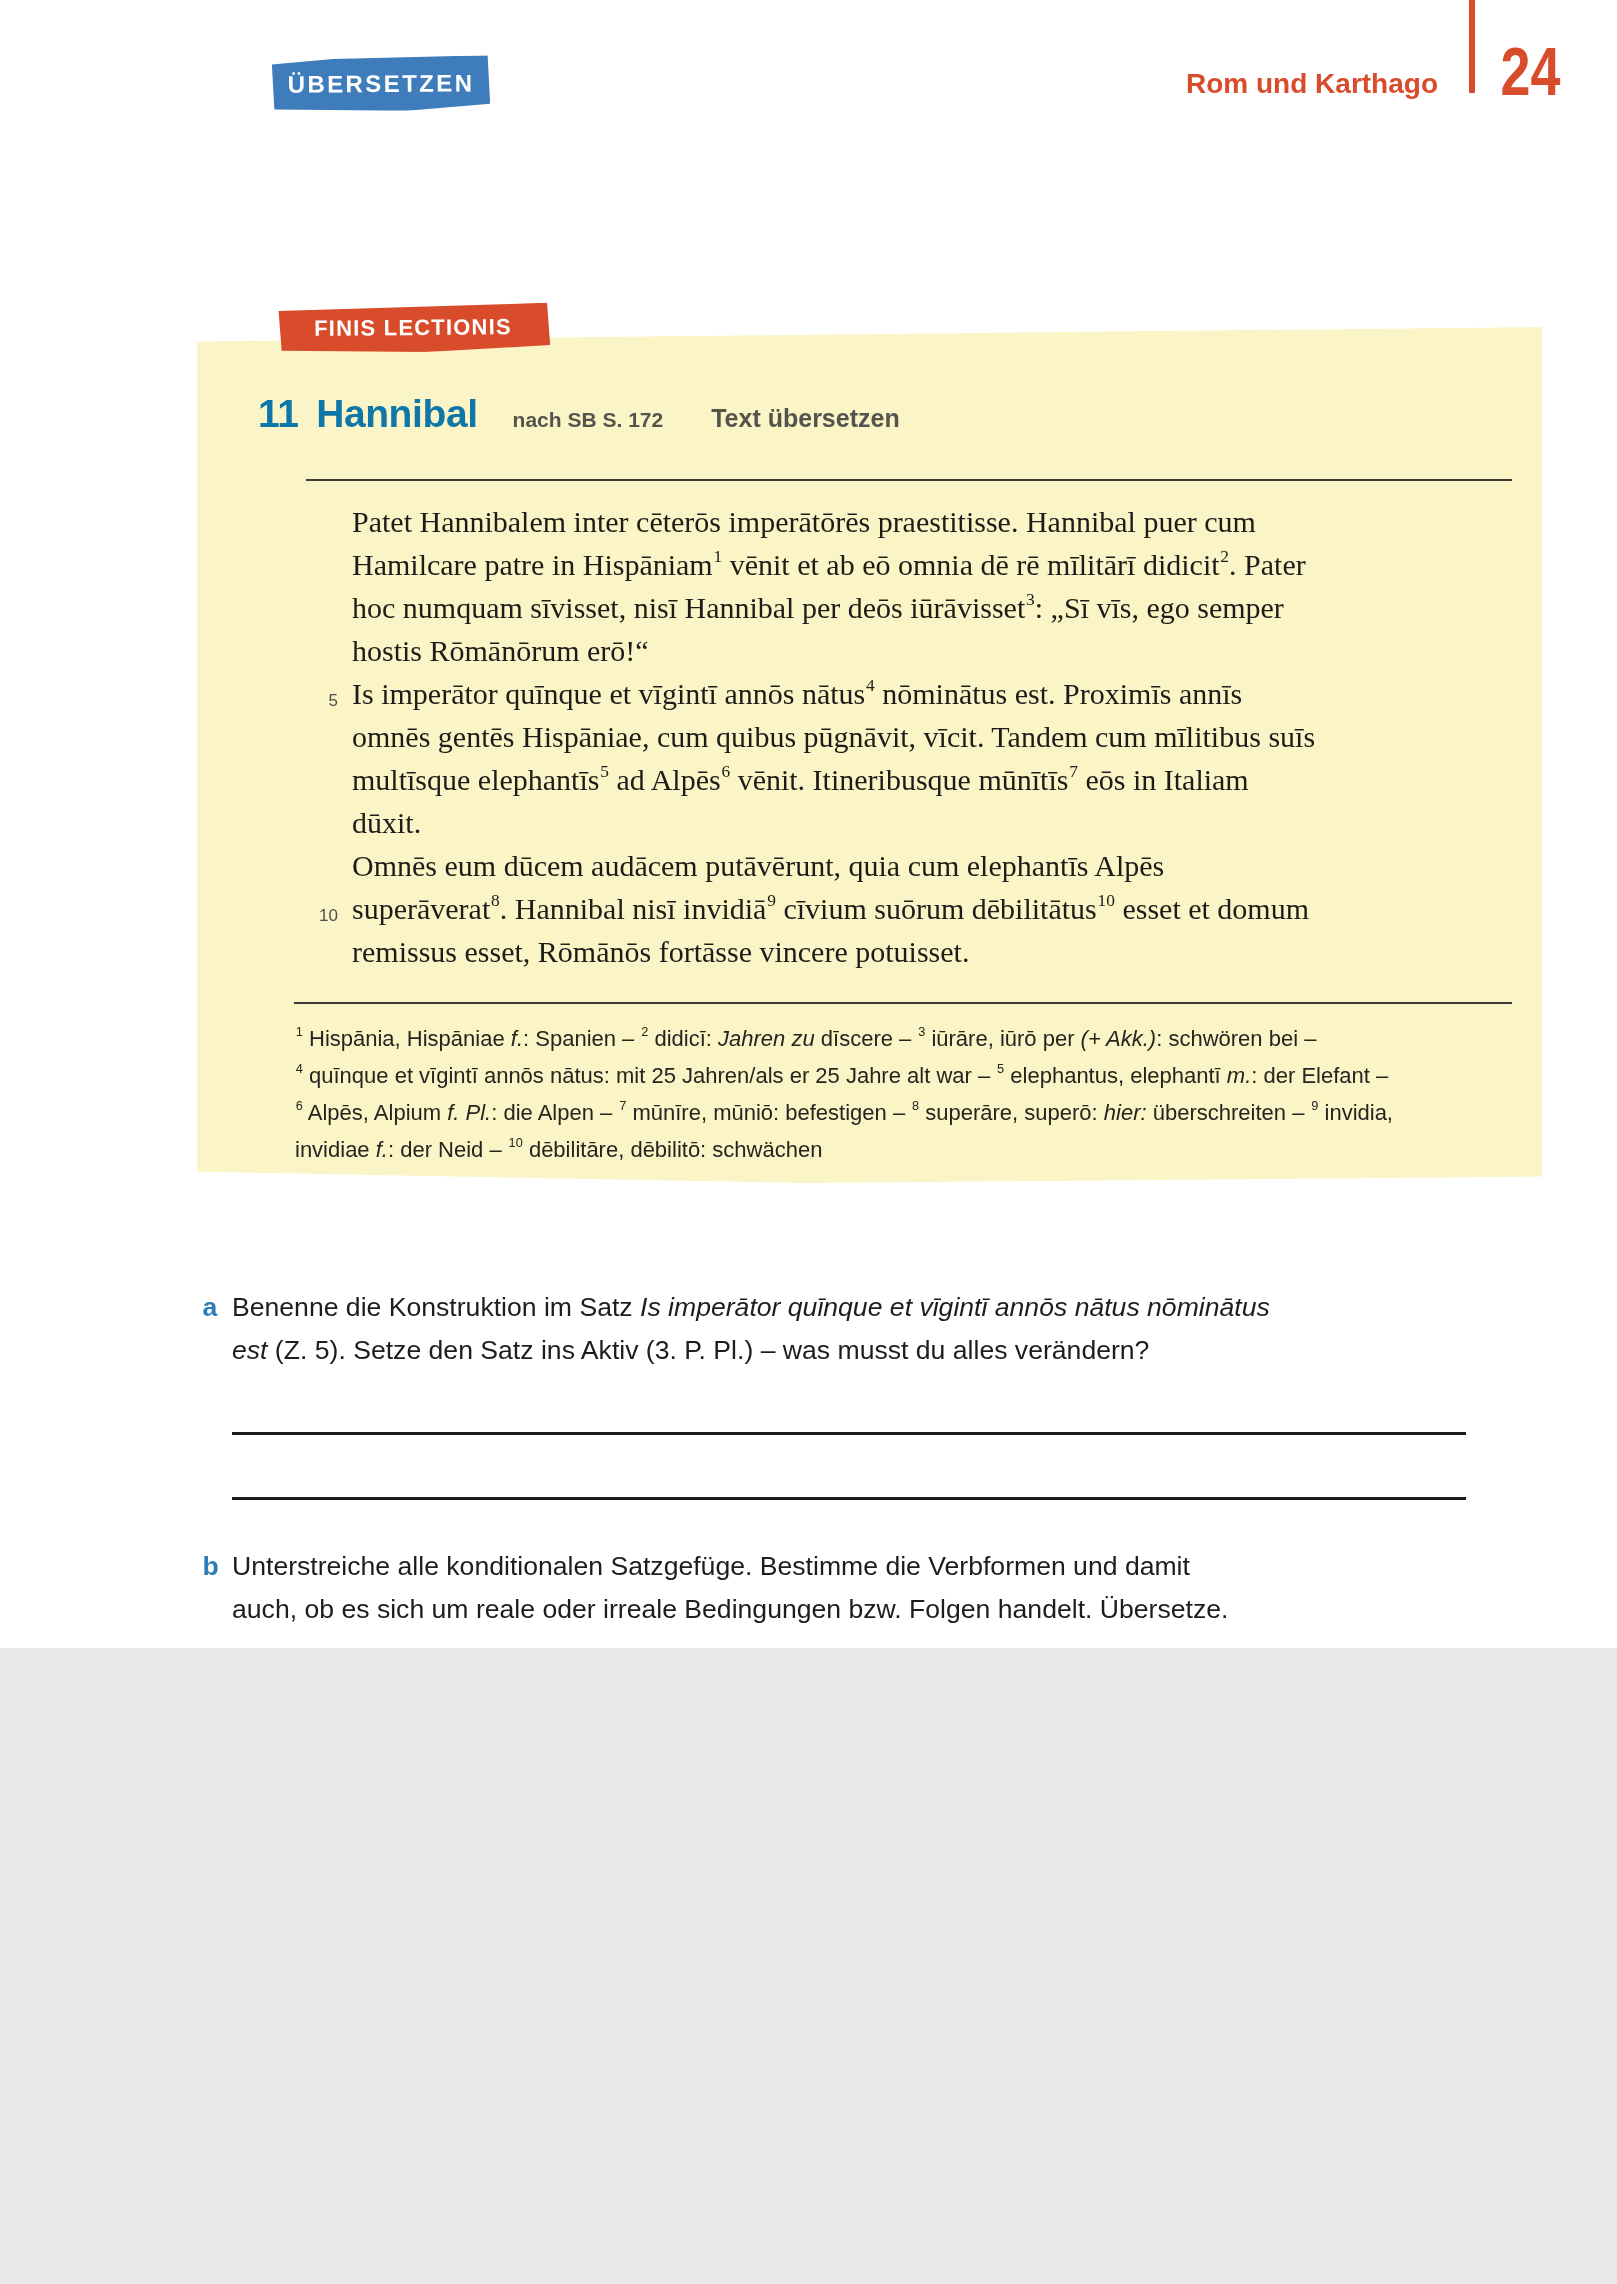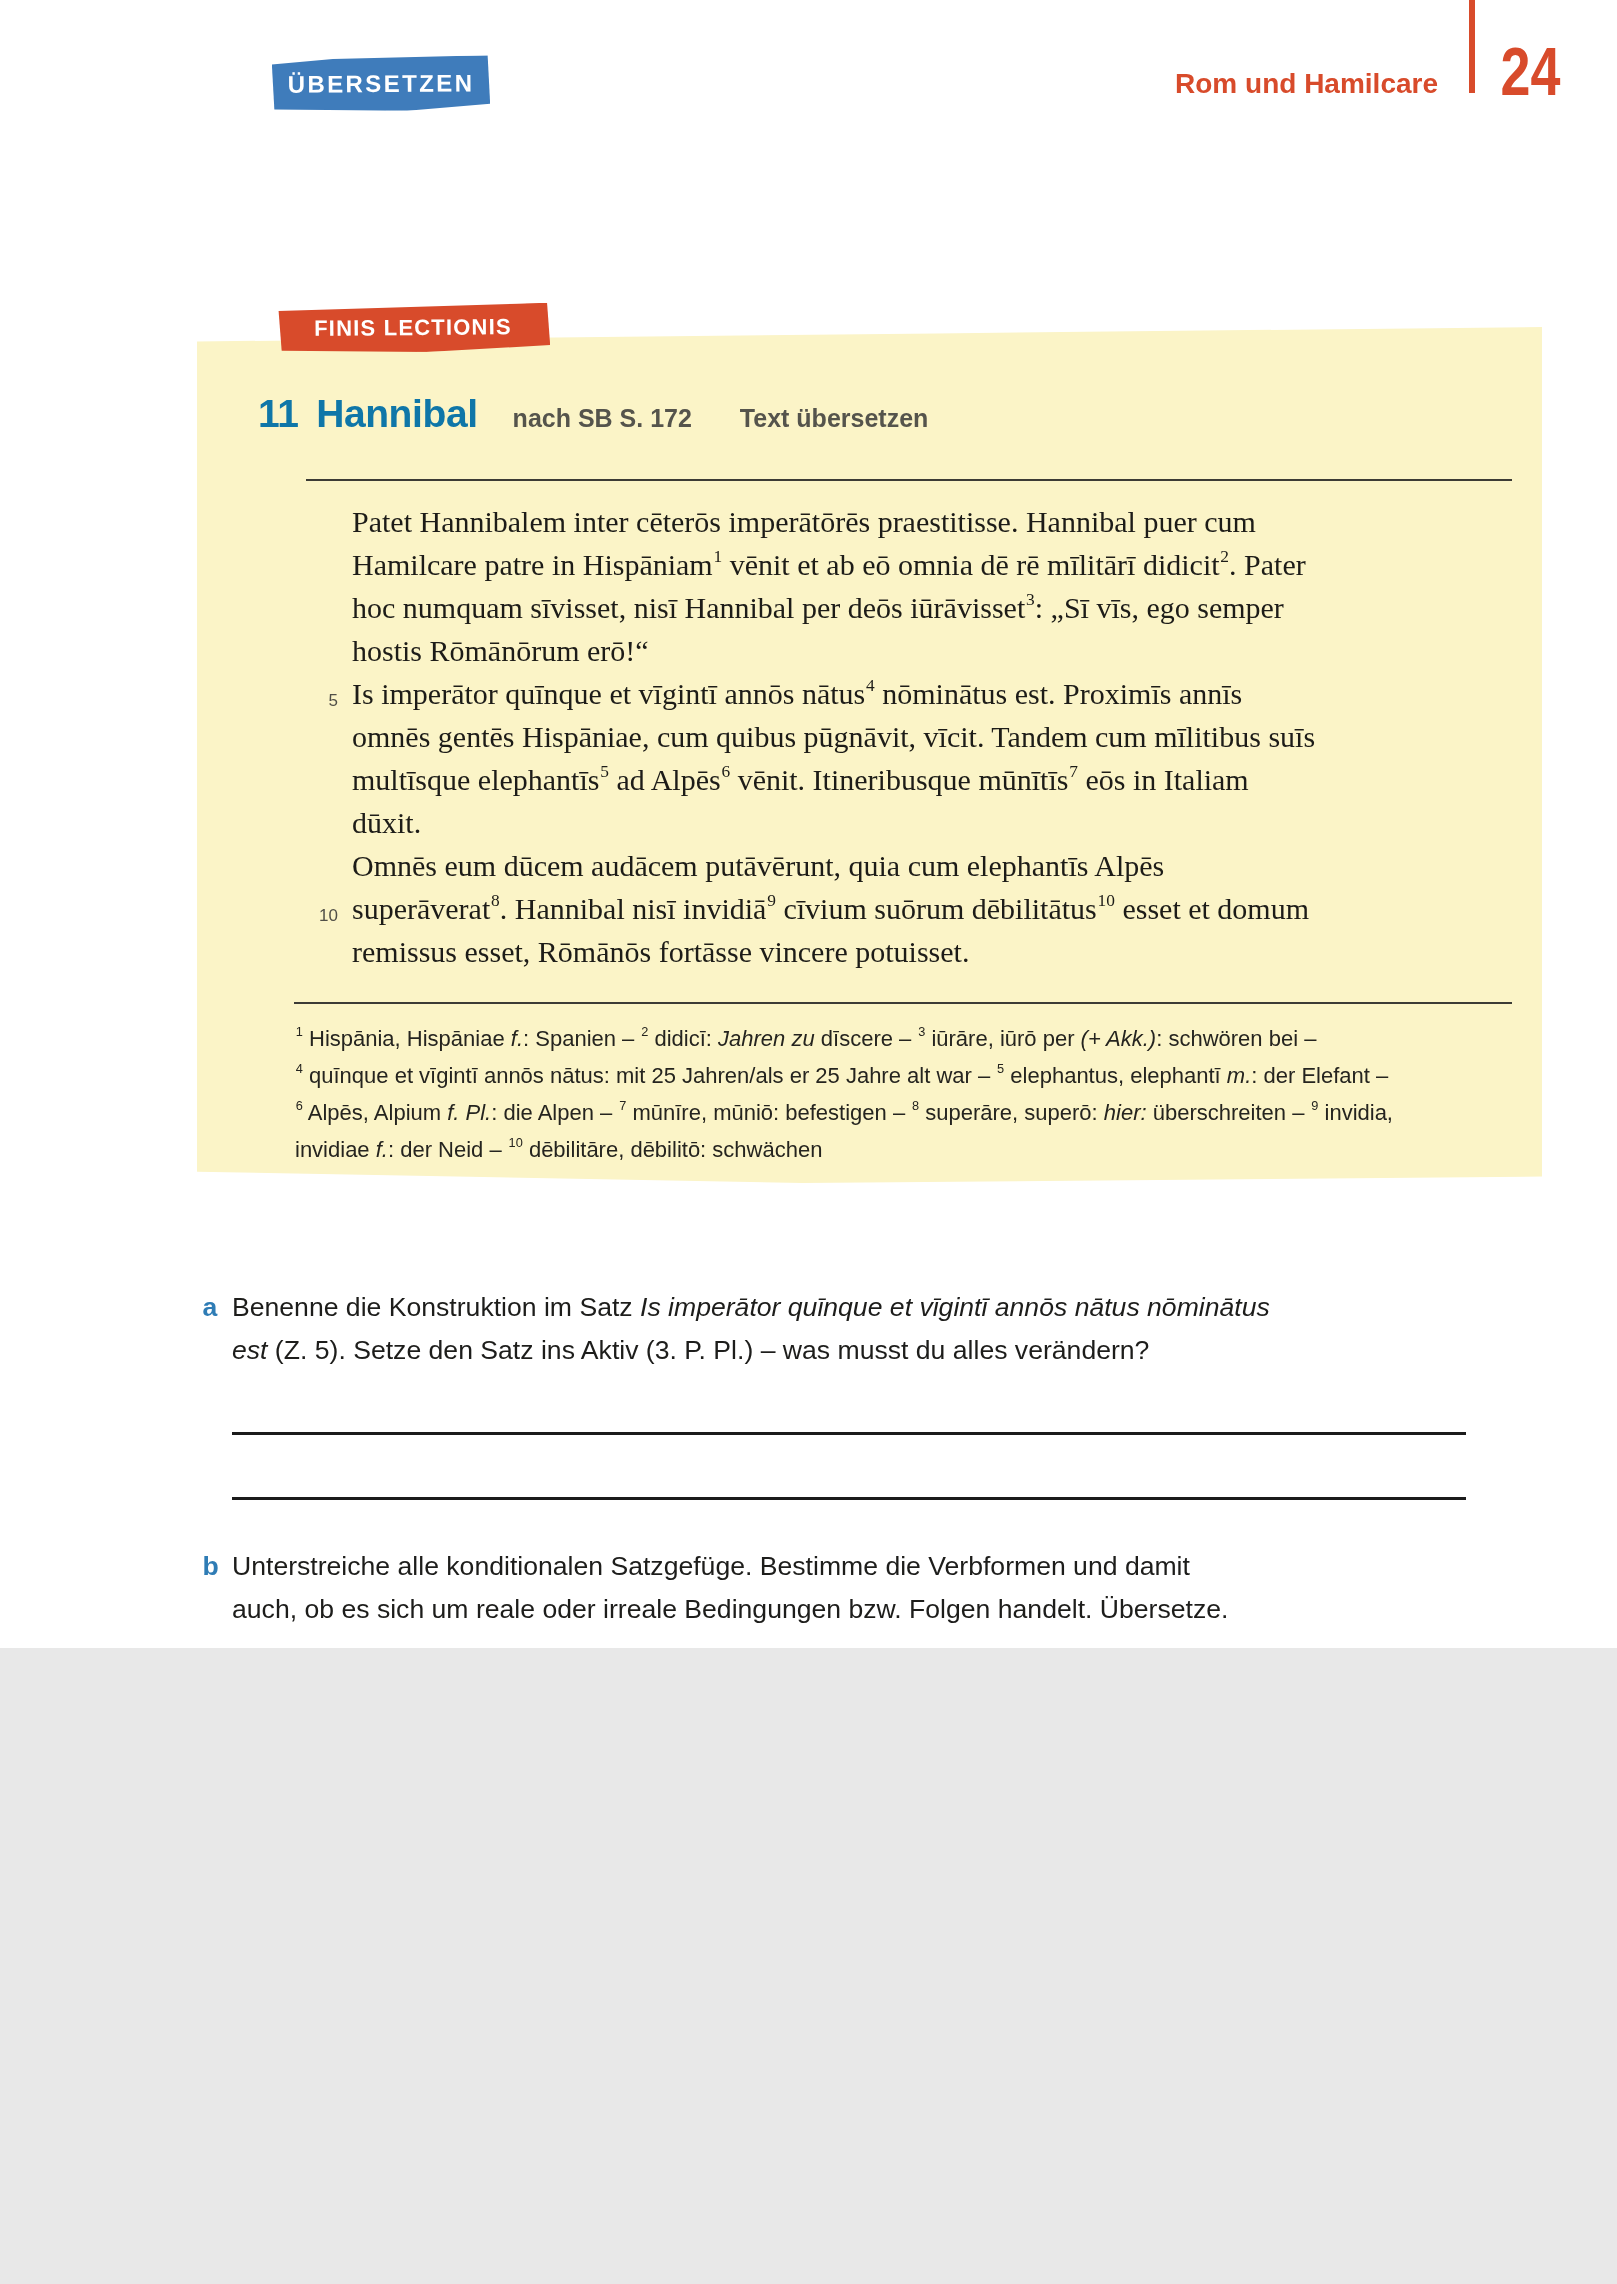--- a/index.html
+++ b/index.html
@@ -34,21 +34,21 @@
   .finis-tag{
     position:absolute; left:276px; top:304px; width:274px; height:48px;
     background:#d84b2b; color:#ffffff; display:flex; align-items:center; justify-content:center;
     font-size:22px; font-weight:bold; letter-spacing:1.2px;
     clip-path:polygon(1% 12%, 99% 0, 100% 88%, 55% 100%, 2% 95%);
     transform:rotate(-0.5deg);
   }
   .title-row{position:absolute; left:258px; top:392px; display:flex; align-items:baseline; white-space:nowrap;text-align:right;}
   .lesson-no,.lesson-title{color:#0f76a8; font-size:39px; font-weight:bold; letter-spacing:-0.4px;}
   .lesson-title{margin-left:17.7px;}
-  .lesson-source{margin-left:35px; color:#55544c; font-size:25px; font-weight:bold;}
+  .lesson-source{margin-left:35px; color:#55544c; font-size:21px; font-weight:bold;}
   .lesson-task{margin-left:48px; color:#55544c; font-size:25px; font-weight:bold;}
   .rule{position:absolute; height:1.6px; background:#3c3b35;}
   .rule-top{left:306px; top:479px; width:1206px;}
   .rule-fn{left:294px; top:1002px; width:1218px;}
   
   .latin{
     position:absolute; left:352px; top:500px; width:1168px;
     font-family:"Liberation Serif","DejaVu Serif",serif;
     font-size:30px; line-height:43px; color:#1d1c18;
   }
@@ -81,21 +81,21 @@
 </style>
 </head>
 <body>
 
 <div class="page" id="page">
 
   <div class="badge">
     <span>ÜBERSETZEN</span>
   </div>
 
-  <div class="chapter-label">Rom und Hamilcare</div>
+  <div class="chapter-label">Rom und Karthago</div>
   <div class="chapter-bar"></div>
   <div class="chapter-number">24</div>
 
   <section class="panel"></section>
 
   <div class="finis-tag">
     <span>FINIS LECTIONIS</span>
   </div>
 
   <div class="title-row">

